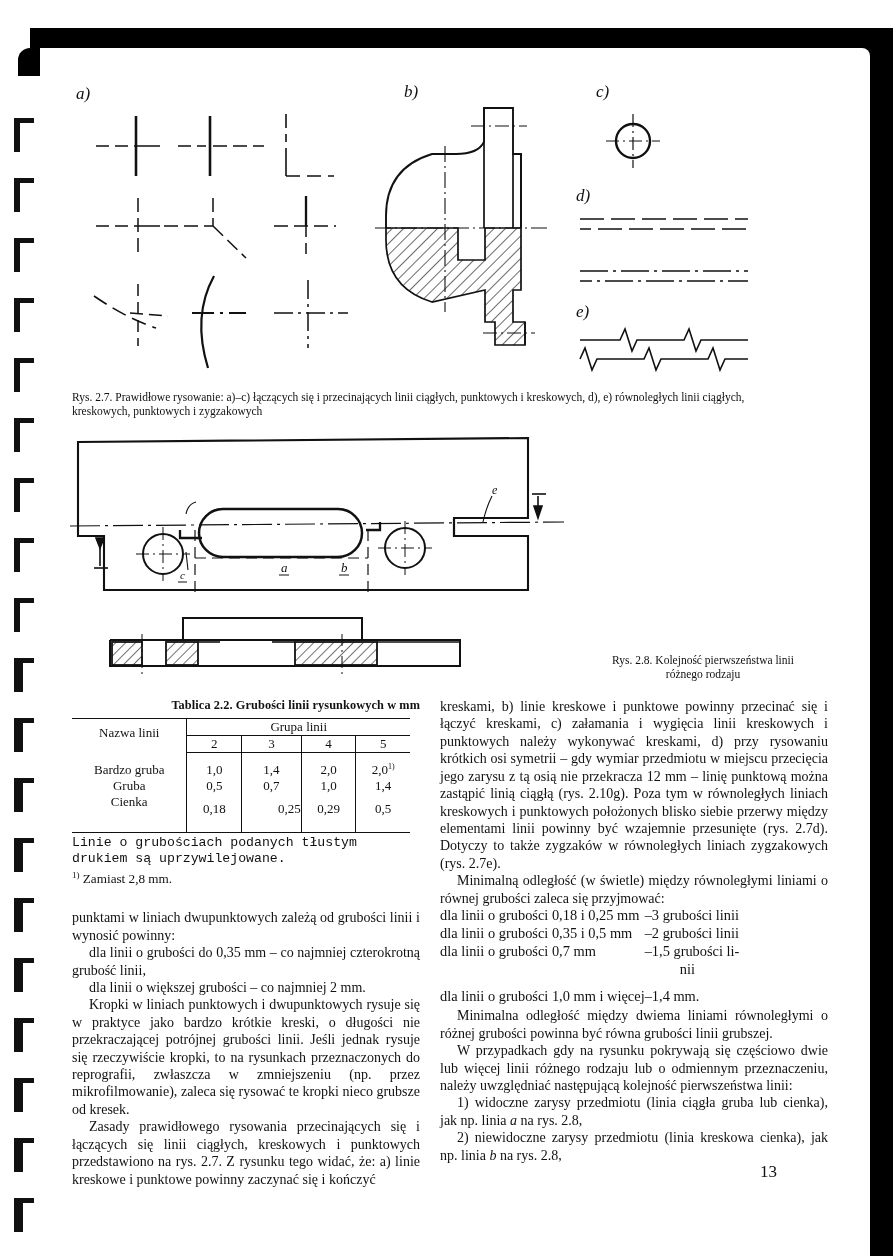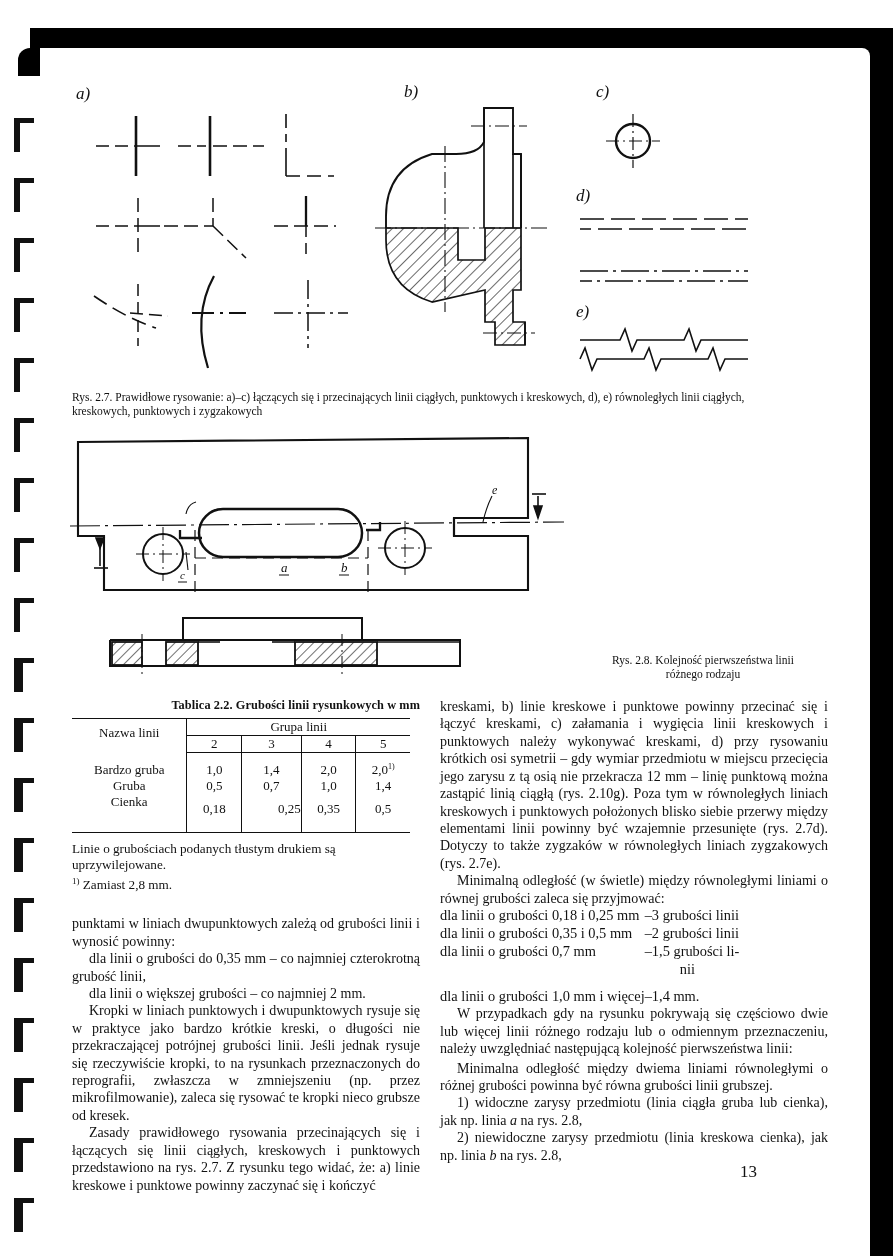--- a/index.html
+++ b/index.html
@@ -58,21 +58,21 @@
   .tbl-note{font-size:13.2px;line-height:1.2;margin:3px 0 0 0;}
   .tbl-note sup{font-size:9px;}
 
   
   table.measlist{border-collapse:collapse;font-size:14.4px;line-height:1.24;margin:0;}
   table.measlist td{padding:0;vertical-align:top;}
   td.ml-l{padding-left:17px;white-space:nowrap;}
   td.ml-d{padding-left:8px;white-space:nowrap;}
   td.ml-r{padding-left:3px;}
 
-  #page-number{position:absolute;left:740px;top:1162px;font-size:17px;}
+  #page-number{position:absolute;left:760px;top:1162px;font-size:17px;}
 
   .it{font-style:italic;}
   svg{display:block;}
 </style>
 </head>
 <body>
 
 <div id="scan-top-band"></div>
 <div id="scan-right-band"></div>
 <div id="page-sheet"></div>
@@ -386,27 +386,27 @@
           <td class="cellpad namecol">Gruba</td>
           <td class="vline cellpad b">0,5</td>
           <td class="vline cellpad b">0,7</td>
           <td class="vline cellpad b">1,0</td>
           <td class="vline cellpad">1,4</td>
         </tr>
         <tr>
           <td class="cellpad namecol rule-bot" style="padding-bottom:22px;margin-top:8px;">Cienka</td>
           <td class="vline cellpad b rule-bot" style="padding-bottom:9px;">0,18</td>
           <td class="vline cellpad b rule-bot" style="padding-bottom:9px;padding-left:36px;">0,25</td>
-          <td class="vline cellpad rule-bot" style="padding-bottom:9px;">0,35</td>
+          <td class="vline cellpad rule-bot" style="padding-bottom:9px;">0,29</td>
           <td class="vline cellpad rule-bot" style="padding-bottom:9px;">0,5</td>
         </tr>
       </tbody>
         </table>
 
-      <p class="tbl-note" style="margin-top:8px;">Linie o grubościach podanych tłustym drukiem są uprzywilejowane.</p>
+      <p class="tbl-note" style="margin-top:2px;font-family:Liberation Mono, monospace;">Linie o grubościach podanych tłustym drukiem są uprzywilejowane.</p>
       <p class="tbl-note"><sup>1)</sup> <span>Zamiast 2,8 mm.</span></p>
 
       <div style="height:22px;"></div>
 
       <p class="body noind">punktami w liniach dwupunktowych zależą od grubości linii i wynosić powinny:</p>
       <p class="body ind">dla linii o grubości do 0,35 mm – co najmniej czterokrotną grubość linii,</p>
       <p class="body ind">dla linii o większej grubości – co najmniej 2 mm.</p>
       <p class="body ind">Kropki w liniach punktowych i dwupunktowych rysuje się w praktyce jako bardzo krótkie kreski, o długości nie przekraczającej potrójnej grubości linii. Jeśli jednak rysuje się rzeczywiście kropki, to na rysunkach przeznaczonych do reprografii, zwłaszcza w zmniejszeniu (np. przez mikrofilmowanie), zaleca się rysować te kropki nieco grubsze od kresek.</p>
       <p class="body ind">Zasady prawidłowego rysowania przecinających się i łączących się linii ciągłych, kreskowych i punktowych przedstawiono na rys. 2.7. Z rysunku tego widać, że: a) linie kreskowe i punktowe powinny zaczynać się i kończyć</p>
     </div>
@@ -442,22 +442,22 @@
               <td style="height:9px;" colspan="3"></td>
             </tr>
         <tr>
           <td class="ml-l">dla linii o grubości 1,0 mm i więcej</td>
           <td class="ml-d">–</td>
           <td class="ml-r">1,4 mm.</td>
         </tr>
       </tbody>
         </table>
 
+      <p class="body ind" style="margin-top:2px;">Minimalna odległość między dwiema liniami równoległymi o różnej grubości powinna być równa grubości linii grubszej.</p>
       <p class="body ind">W przypadkach gdy na rysunku pokrywają się częściowo dwie lub więcej linii różnego rodzaju lub o odmiennym przeznaczeniu, należy uwzględniać następującą kolejność pierwszeństwa linii:</p>
-      <p class="body ind" style="margin-top:2px;">Minimalna odległość między dwiema liniami równoległymi o różnej grubości powinna być równa grubości linii grubszej.</p>
 
       <p class="body ind"><span>1) widoczne zarysy przedmiotu (linia ciągła gruba lub cienka), jak np. linia </span><span class="it">a</span><span> na rys. 2.8,</span></p>
 
       <p class="body ind"><span>2) niewidoczne zarysy przedmiotu (linia kreskowa cienka), jak np. linia </span><span class="it">b</span><span> na rys. 2.8,</span></p>
     </div>
   </div>
 </div>
 
 <div id="page-number">13</div>
 

